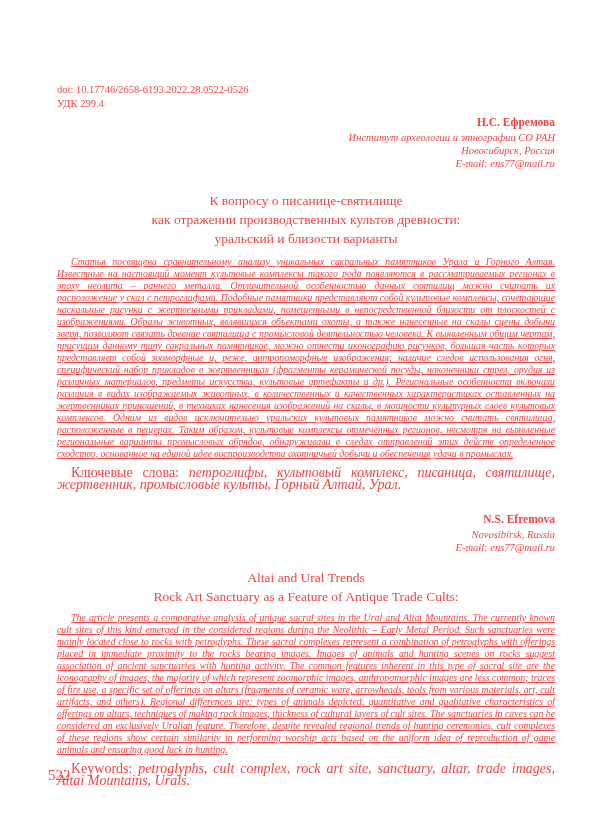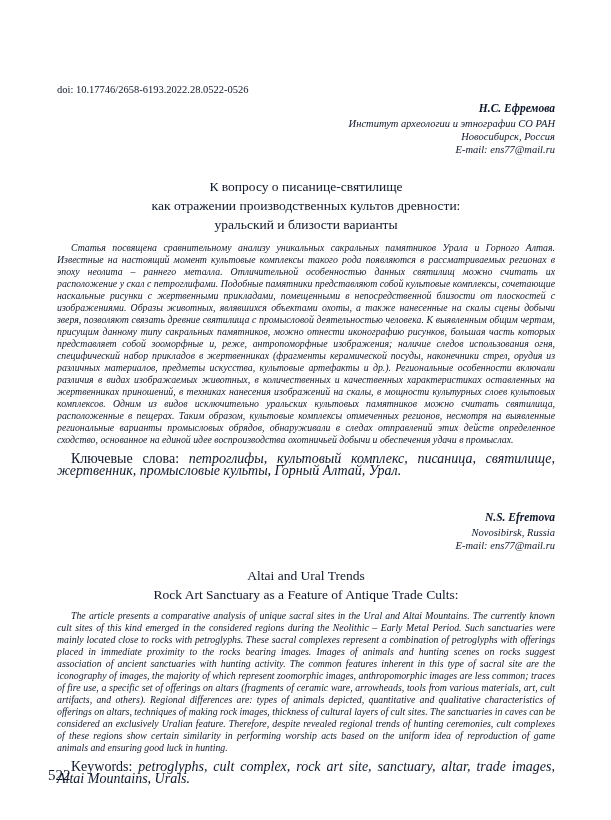--- a/index.html
+++ b/index.html
@@ -8,38 +8,37 @@
     background: #ffffff;
   }
   .page {
     position: relative;
     width: 611px;
     height: 820px;
     background: #ffffff;
     box-sizing: border-box;
     padding: 83px 56px 16px 57px;
     font-family: "Liberation Serif", "DejaVu Serif", serif;
-    color: #0f172a;
+    color: #ef4444;
     overflow: hidden;
   }
   .meta-line {
     font-size: 10.5px;
     line-height: 14px;
     text-align: left;
   }
   .author-block {
     text-align: right;
   }
   .author-block.ru { margin-top: 3px; }
-  .author-block.en { margin-top: 32px; }
+  .author-block.en { margin-top: 20px; }
   .author-name {
     font-weight: bold;
     font-size: 11.5px;
     line-height: 17px;
-    font-style: italic;
   }
   .affil {
     font-style: italic;
     font-size: 10.5px;
     line-height: 13px;
   }
   .article-title {
     text-align: center;
     font-weight: normal;
     font-size: 13.5px;
@@ -49,20 +48,21 @@
   .article-title.ru { margin-top: 21px; }
   .article-title.en { margin-top: 14px; }
   .title-line { display: block; }
   .abstract {
     margin: 8px 0 0 0;
     font-size: 9.8px;
     line-height: 12px;
     font-style: italic;
     text-align: justify;
     text-indent: 14px;
+    text-decoration: underline;
   }
   .abstract.en { margin-top: 6px; line-height: 12px; }
   .keywords {
     margin: 7px 0 0 0;
     font-size: 14px;
     line-height: 12px;
     text-align: justify;
     text-indent: 14px;
     font-style: normal;
   }
@@ -75,20 +75,21 @@
     line-height: 13px;
   }
 </style>
 </head>
 <body>
 
 <div class="page">
 
   <div>
     <div class="meta-line">doi: 10.17746/2658-6193.2022.28.0522-0526</div>
+    <div class="meta-line">УДК 299.4</div>
   </div>
 
   <div class="author-block ru">
     <div class="author-name">Н.С. Ефремова</div>
     <div class="affil">Институт археологии и этнографии СО РАН</div>
     <div class="affil">Новосибирск, Россия</div>
     <div class="affil">E-mail: ens77@mail.ru</div>
   </div>
 
   <h1 class="article-title ru">

